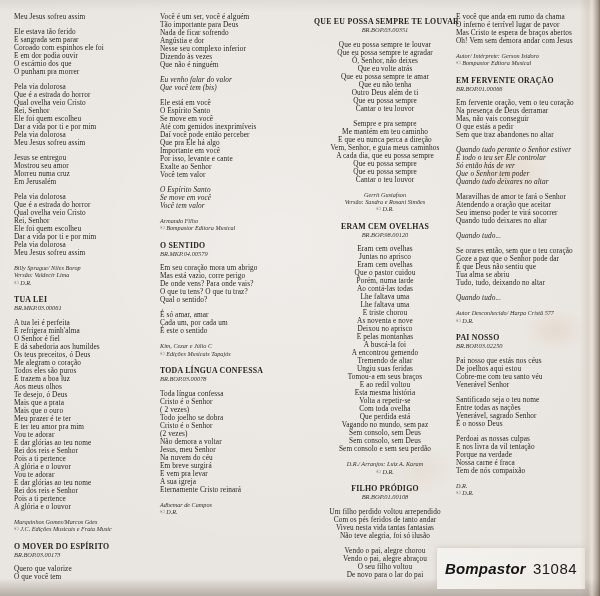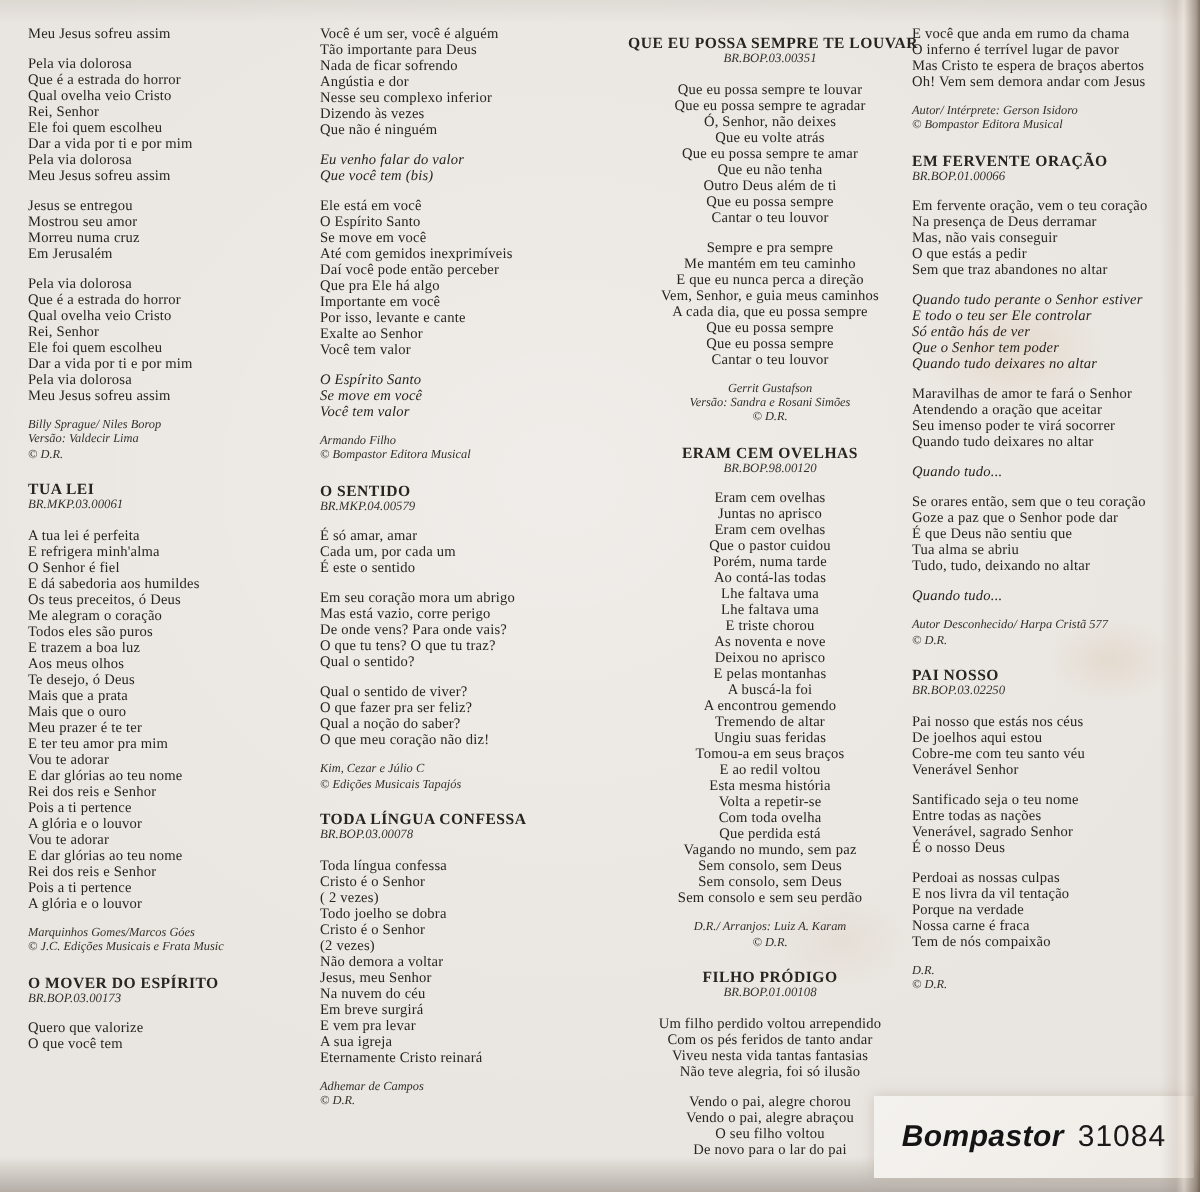--- a/index.html
+++ b/index.html
@@ -38,21 +38,21 @@
   .catalog{
     font-size:6.4px;line-height:7.5px;font-style:italic;
     margin:0 0 7px 0;white-space:nowrap;color:#36302a;
   }
   .credits{margin:0 0 9px 0;}
   .credits .line{
     font-size:6.2px;line-height:7.4px;font-style:italic;white-space:nowrap;
     color:#342e28;
   }
   .logo-box{
-    position:absolute;left:437px;top:548px;width:160px;height:41px;
+    position:absolute;left:437px;top:548px;width:148px;height:41px;
     background:linear-gradient(135deg,#f4f2ee 0%,#efece7 100%);
     display:flex;align-items:center;justify-content:center;gap:7px;
     box-shadow:0 0 6px rgba(180,170,155,0.5);
   }
   .brand{
     font-family:"Liberation Sans", sans-serif;
     font-weight:bold;font-style:italic;font-size:15px;color:#141414;
     letter-spacing:0.2px;
   }
   .brand-number{
@@ -60,20 +60,28 @@
     font-size:15px;color:#1a1a1a;letter-spacing:0.5px;
   }
 </style>
 </head>
 <body>
 
 <div id="columns-root">
     <div class="column col-1">
       <div class="stanza">
         <div class="line">Meu Jesus sofreu assim</div>
+      </div>
+      <div class="stanza">
+        <div class="line">Ele estava tão ferido</div>
+        <div class="line">E sangrada sem parar</div>
+        <div class="line">Coroado com espinhos ele foi</div>
+        <div class="line">E em dor podia ouvir</div>
+        <div class="line">O escárnio dos que</div>
+        <div class="line">O punham pra morrer</div>
       </div>
       <div class="stanza">
         <div class="line">Pela via dolorosa</div>
         <div class="line">Que é a estrada do horror</div>
         <div class="line">Qual ovelha veio Cristo</div>
         <div class="line">Rei, Senhor</div>
         <div class="line">Ele foi quem escolheu</div>
         <div class="line">Dar a vida por ti e por mim</div>
         <div class="line">Pela via dolorosa</div>
         <div class="line">Meu Jesus sofreu assim</div>
@@ -169,36 +177,30 @@
         <div class="line">Se move em você</div>
         <div class="line">Você tem valor</div>
       </div>
       <div class="credits">
         <div class="line">Armando Filho</div>
         <div class="line">© Bompastor Editora Musical</div>
       </div>
       <div class="song-title">O SENTIDO</div>
       <div class="catalog">BR.MKP.04.00579</div>
       <div class="stanza">
-        <div class="line">É só amar, amar</div>
-        <div class="line">Cada um, por cada um</div>
-        <div class="line">É este o sentido</div>
-      </div>
-      <div class="stanza">
         <div class="line">Em seu coração mora um abrigo</div>
         <div class="line">Mas está vazio, corre perigo</div>
         <div class="line">De onde vens? Para onde vais?</div>
         <div class="line">O que tu tens? O que tu traz?</div>
         <div class="line">Qual o sentido?</div>
       </div>
       <div class="stanza">
-        <div class="line">Qual o sentido de viver?</div>
-        <div class="line">O que fazer pra ser feliz?</div>
-        <div class="line">Qual a noção do saber?</div>
-        <div class="line">O que meu coração não diz!</div>
+        <div class="line">É só amar, amar</div>
+        <div class="line">Cada um, por cada um</div>
+        <div class="line">É este o sentido</div>
       </div>
       <div class="credits">
         <div class="line">Kim, Cezar e Júlio C</div>
         <div class="line">© Edições Musicais Tapajós</div>
       </div>
       <div class="song-title">TODA LÍNGUA CONFESSA</div>
       <div class="catalog">BR.BOP.03.00078</div>
       <div class="stanza">
         <div class="line">Toda língua confessa</div>
         <div class="line">Cristo é o Senhor</div>

